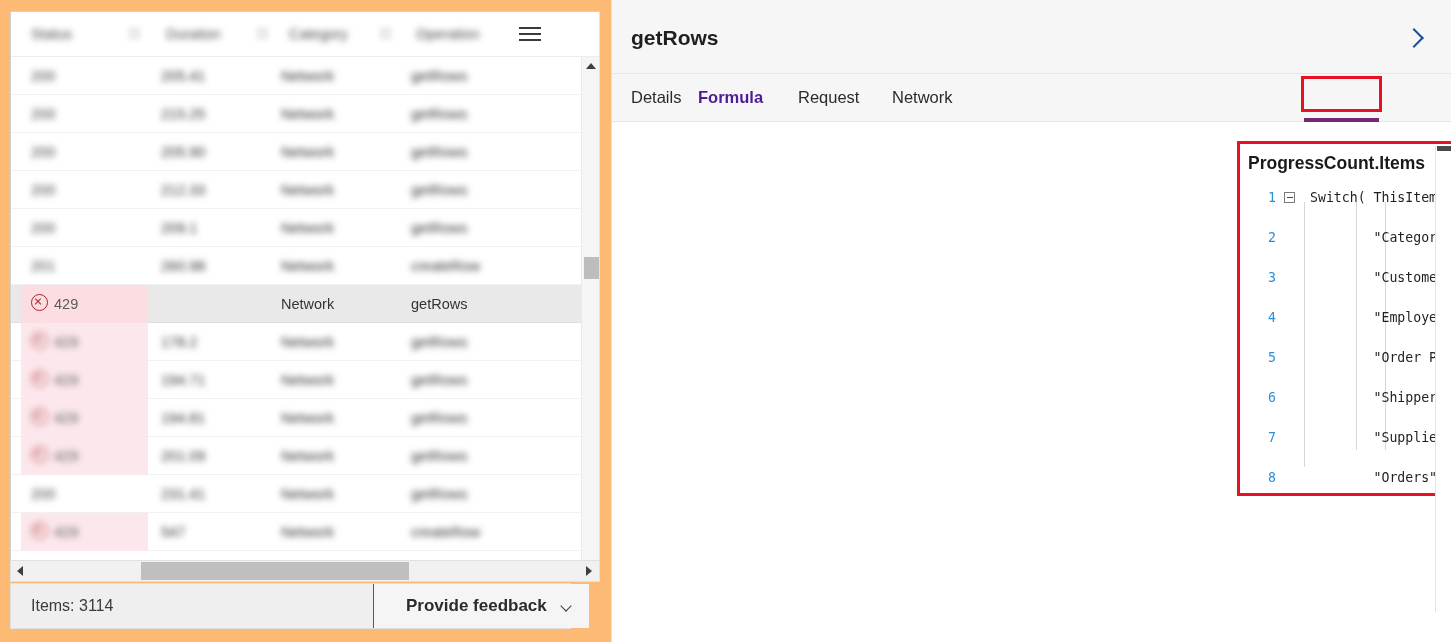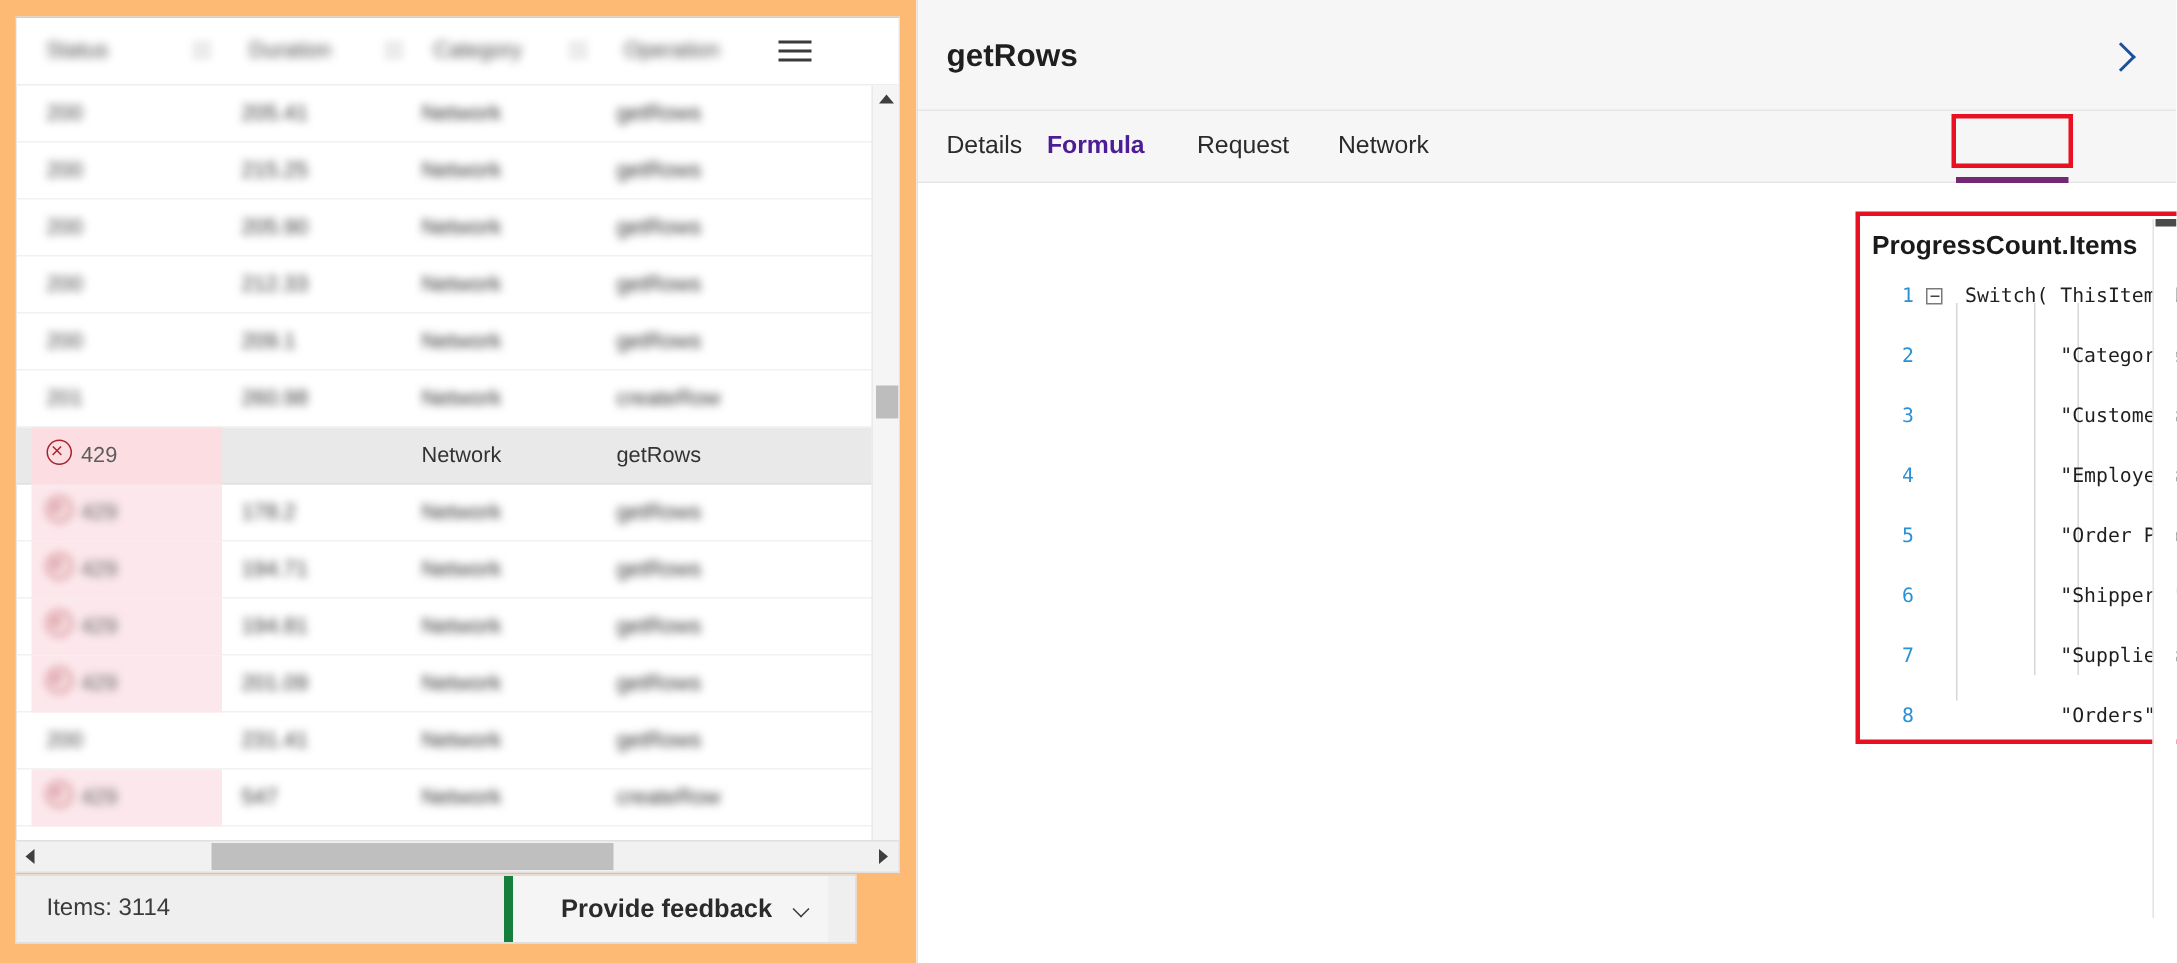--- a/index.html
+++ b/index.html
@@ -127,22 +127,22 @@
   
   #status-bar{
     position:absolute;left:10px;top:583px;width:561px;height:46px;
     background:#efefef;border:1px solid #e0e0e0;box-sizing:border-box;
   }
   #items-count{
     position:absolute;left:20px;top:0;height:44px;line-height:44px;
     font-size:16px;color:#3b3b3b;
   }
   #feedback-btn{
-    position:absolute;left:325px;top:0;width:216px;height:44px;
-    background:#f5f5f5;border-left:6px solid #15803d;
+    position:absolute;left:362px;top:0;width:216px;height:44px;
+    background:#f5f5f5;border-left:1px solid #15803d;
     box-sizing:border-box;cursor:pointer;
   }
   #feedback-label{
     position:absolute;left:32px;top:0;height:44px;line-height:44px;
     font-size:17px;color:#2b2b2b;font-weight:600;
   }
   #feedback-chevron{
     position:absolute;left:188px;top:18px;width:11px;height:7px;
   }
   #feedback-chevron:before{

